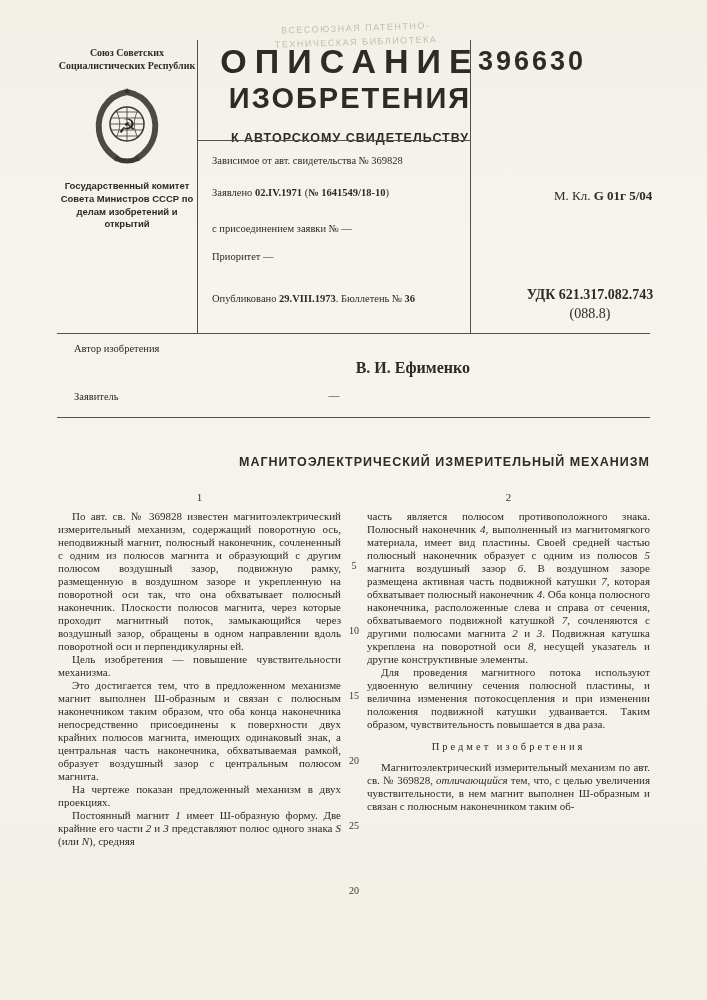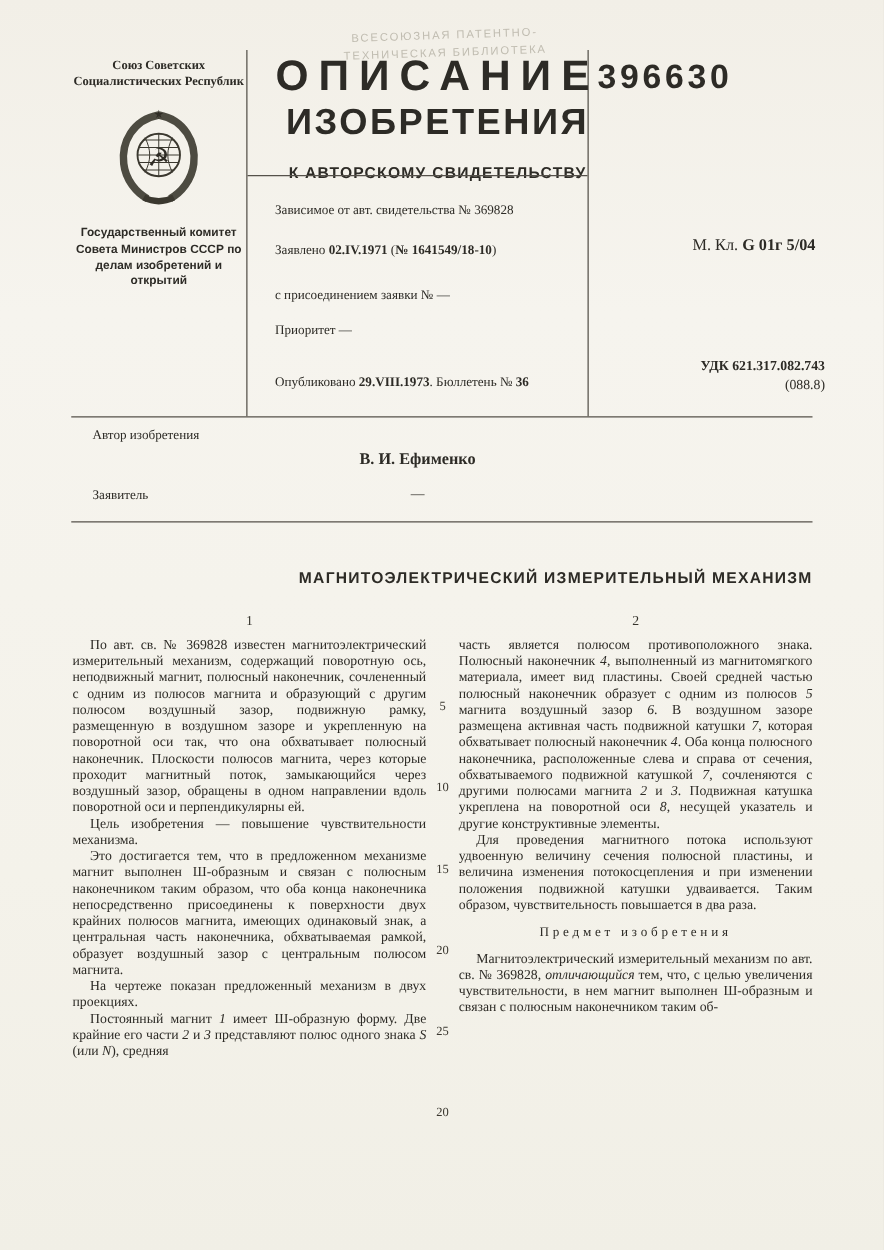--- a/index.html
+++ b/index.html
@@ -32,38 +32,38 @@
   .h1{left:198px;top:140px;width:272px}
   .h2{left:57px;top:333px;width:593px}
   .h3{left:57px;top:417px;width:593px}
   
   .doc-title{position:absolute;left:214px;top:42px;width:272px;text-align:center;font-family:"Liberation Sans",sans-serif;font-weight:bold}
   .doc-title .t1{font-size:34px;letter-spacing:8px}
   .doc-title .t2{font-size:29px;letter-spacing:2px;margin-top:1px}
   .doc-title .subtitle{font-size:12.5px;letter-spacing:1px;margin-top:16px}
   
   .fields{position:absolute;left:198px;top:146px;width:272px;height:186px;font-size:10.5px}
-  .fields p{position:absolute;left:14px;right:7px;margin:8px;line-height:1.25}
+  .fields p{position:absolute;left:14px;right:7px;margin:0;line-height:1.25}
   .fields p:nth-child(1){top:8px}
   .fields p:nth-child(2){top:40px}
   .fields p:nth-child(3){top:76px}
   .fields p:nth-child(4){top:104px}
   .fields p:nth-child(5){top:146px}
   .fields p:nth-child(6){top:170px}
   
   .patent-number{
     position:absolute;left:478px;top:46px;width:172px;
     font-family:"Liberation Sans",sans-serif;font-weight:bold;font-size:27px;letter-spacing:3px;
   }
   .class-code{position:absolute;left:554px;top:188px;font-size:13px;white-space:nowrap}
-  .udk{position:absolute;left:520px;top:286px;width:140px;text-align:right;font-size:11px;line-height:1.35}
+  .udk{position:absolute;left:520px;top:286px;width:140px;text-align:center;font-size:14px;line-height:1.35}
   .udk .l1{font-weight:bold}
   
   .author-label{position:absolute;left:74px;top:341px;width:88px;font-size:10.5px;line-height:1.5}
-  .author-name{position:absolute;left:198px;top:359px;width:272px;text-align:center;font-weight:bold;font-size:13px}
+  .author-name{position:absolute;left:198px;top:359px;width:272px;text-align:right;font-weight:bold;font-size:16px}
   .applicant-label{position:absolute;left:74px;top:391px;font-size:10.5px}
   .applicant-value{position:absolute;left:198px;top:389px;width:272px;text-align:center;font-size:11px}
   
   .main-title{
     position:absolute;left:57px;top:455px;width:593px;text-align:right;
     font-family:"Liberation Sans",sans-serif;font-weight:bold;font-size:12.5px;letter-spacing:1px;
   }
   
   .colhead{position:absolute;top:491px;font-size:11px;color:#34322b}
   .c1{left:58px;width:283px;text-align:center}

